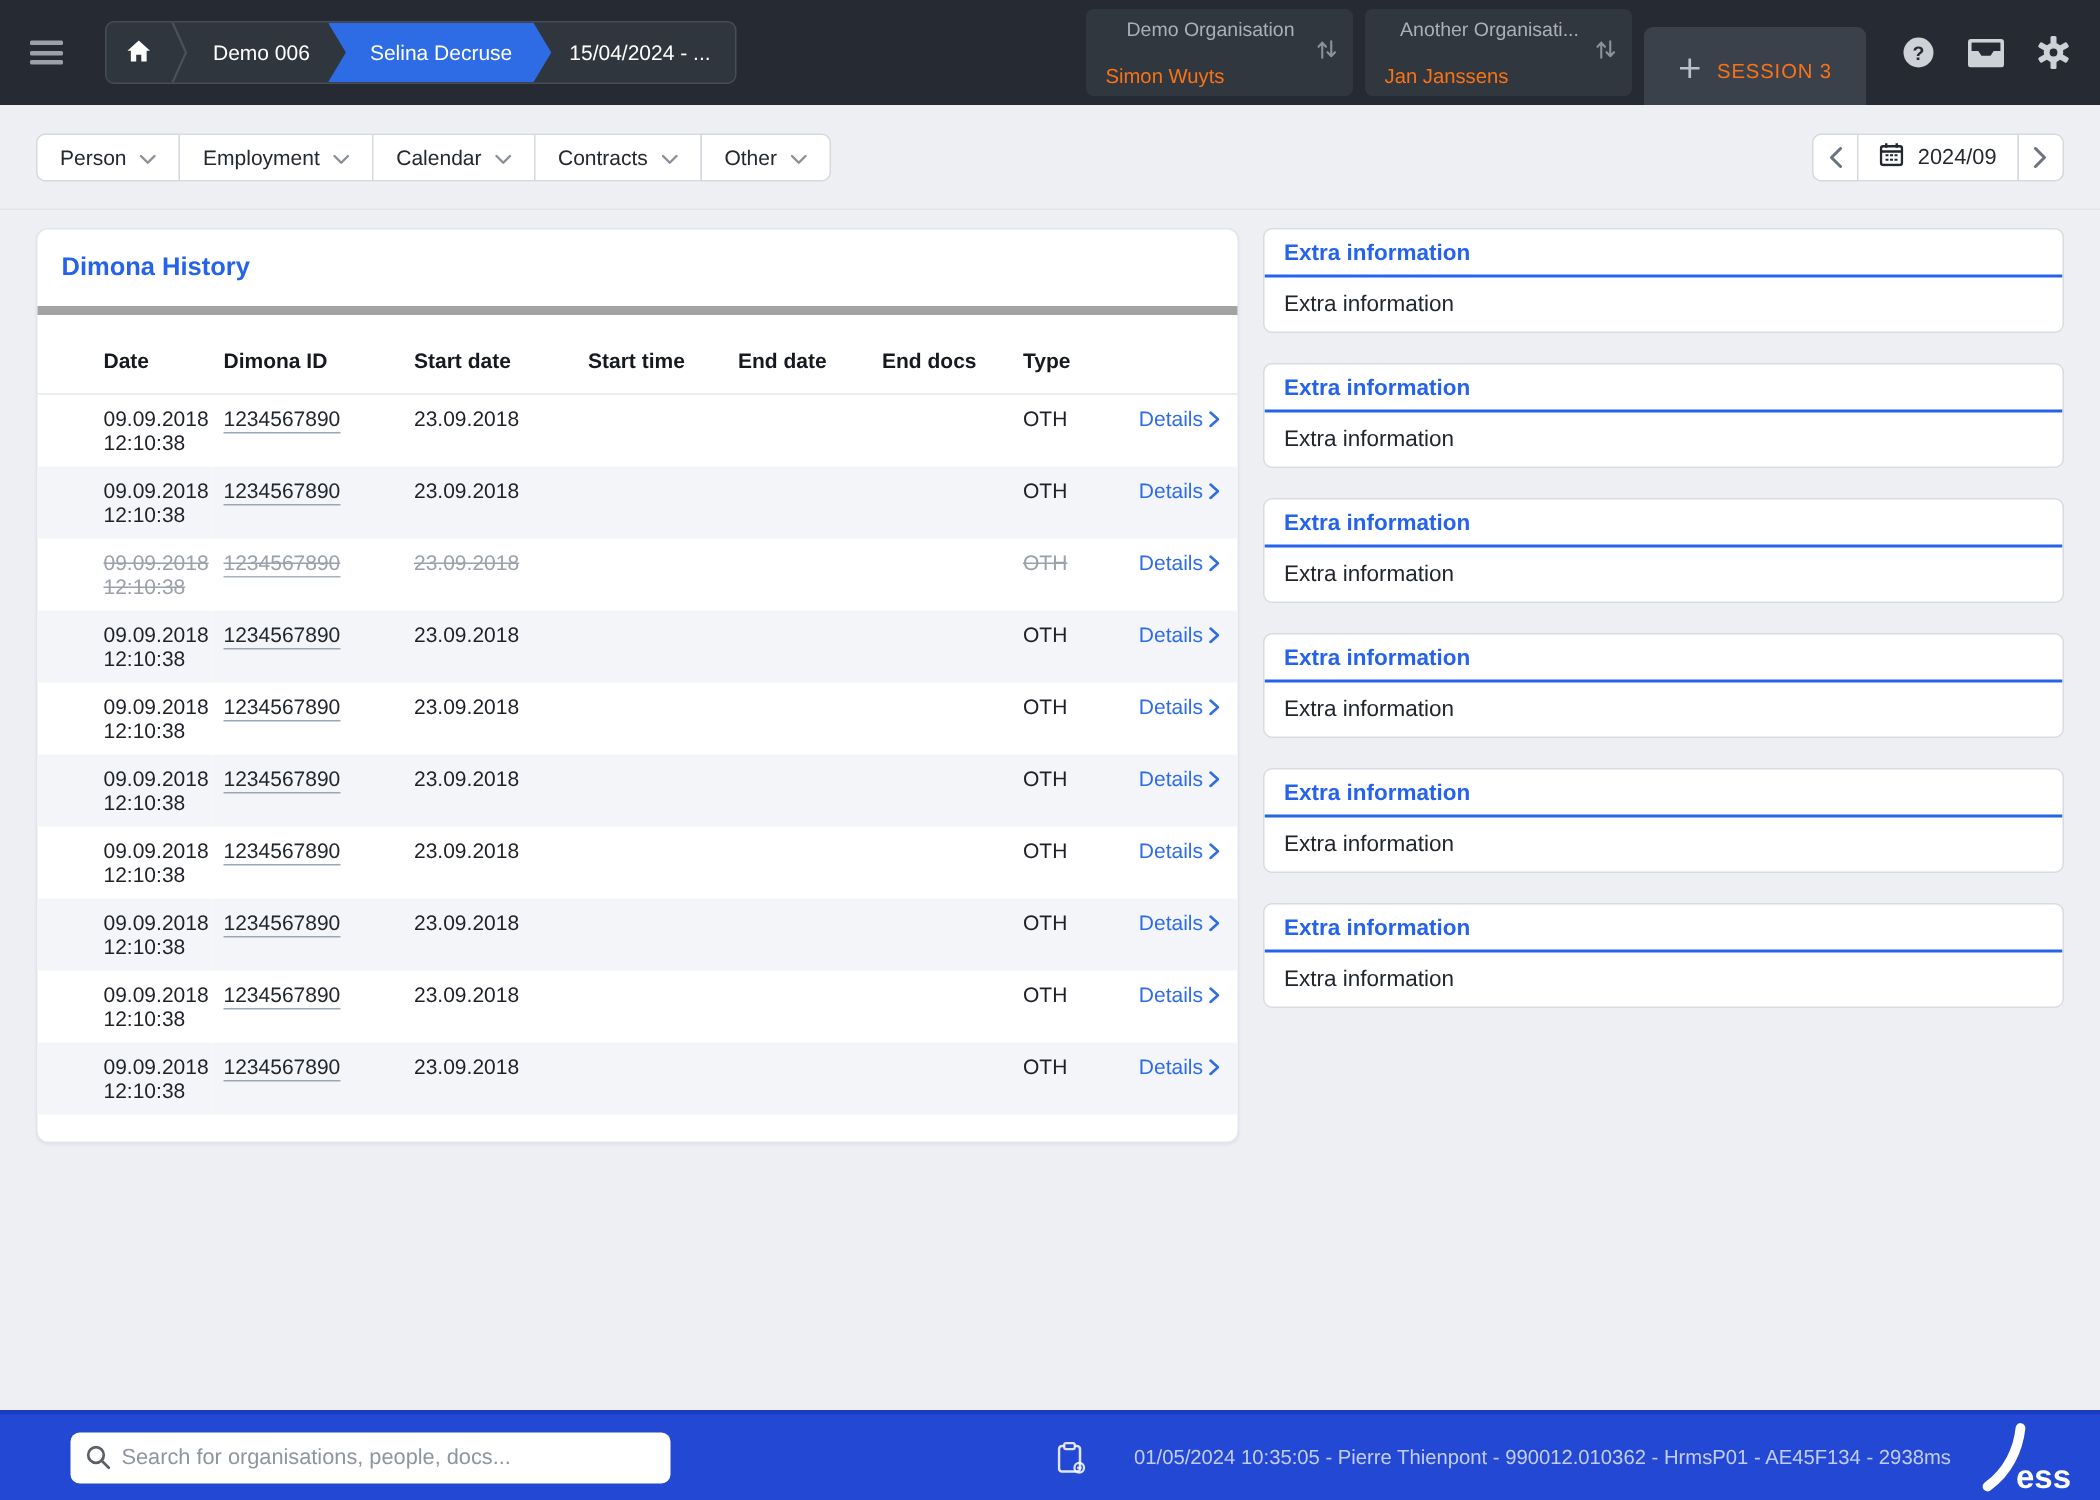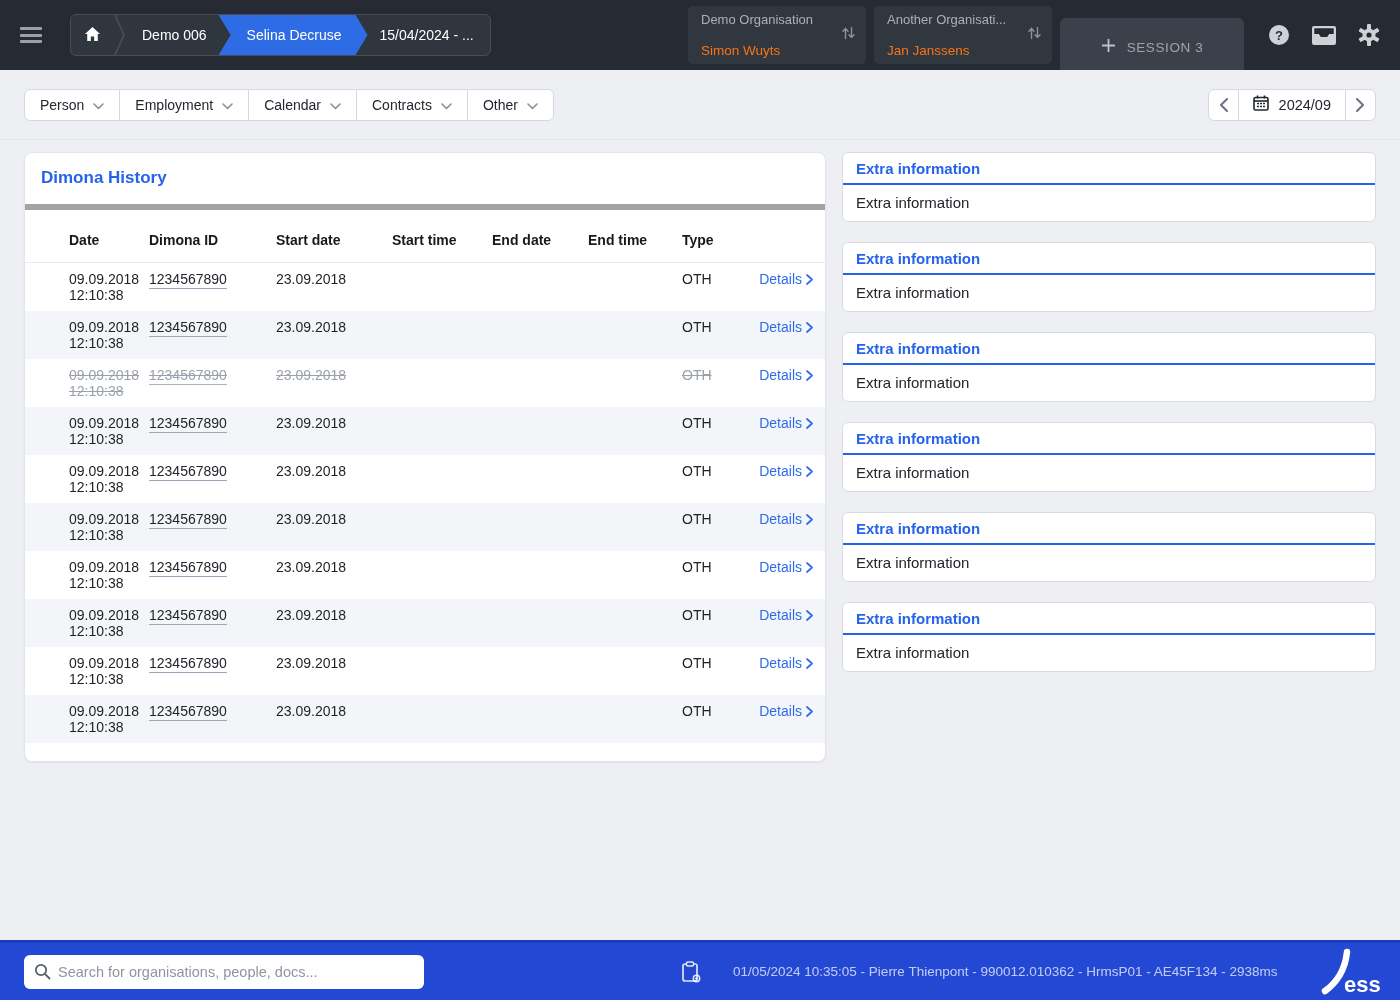--- a/index.html
+++ b/index.html
@@ -17,23 +17,23 @@
   .breadcrumb { height:42px; background:#30363e; border:1px solid #464d56; border-radius:6px; display:flex; align-items:stretch; overflow:hidden; }
   .crumb { display:flex; align-items:center; color:#fff; font-size:14px; padding:0 16px; cursor:pointer; white-space:nowrap; }
   .crumb-home { padding:0 13px; }
   .crumb-sep { display:flex; align-items:center; }
   .crumb-active { background:#2e6ce6; padding:0 26px 0 28px; margin-left:-4px;
     clip-path:polygon(0 0, calc(100% - 12px) 0, 100% 50%, calc(100% - 12px) 100%, 0 100%, 12px 50%); }
   .crumb-last { padding-left:24px; margin-left:-12px; }
   .topbar-spacer { flex:1; }
   .session-tab { width:178px; height:58px; background:#31373f; border-radius:5px; margin-left:8px; padding:9px 10px 9px 13px; display:flex; align-items:center; cursor:pointer; flex:0 0 auto; }
   .session-texts { flex:1; overflow:hidden; }
-  .session-org { font-size:13px; color:#aab0b8; margin-bottom:16px; white-space:nowrap; }
+  .session-org { font-size:13px; color:#aab0b8; margin-bottom:16px; white-space:nowrap;text-align:center; }
   .session-person { font-size:13.5px; color:#f97316; white-space:nowrap; }
-  .new-session { width:184px; height:58px; background:#3a414b; border-radius:6px; margin-left:8px; border:none; color:#a3a3a3; font-size:13.5px; letter-spacing:.6px; display:flex; align-items:center; justify-content:center; gap:11px; cursor:pointer; flex:0 0 auto;margin-top:24px; }
+  .new-session { width:148px; height:58px; background:#3a414b; border-radius:6px; margin-left:8px; border:none; color:#f97316; font-size:13.5px; letter-spacing:.6px; display:flex; align-items:center; justify-content:center; gap:11px; cursor:pointer; flex:0 0 auto;margin-top:24px; }
   .topbar-icons { display:flex; align-items:center; gap:22px; margin-left:24px; margin-right:4px; }
   .tb-icon { background:none; border:none; cursor:pointer; display:flex; align-items:center; }
 
   
   .toolbar { height:70px; background:#edeff3; border-bottom:1px solid #e2e5ea; display:flex; align-items:center; padding:0 24px; flex:0 0 auto; }
   .btn-group { display:flex; }
   .gbtn { display:flex; align-items:center; gap:9px; height:32px; padding:0 15px; background:#fff; border:1px solid #d5d9df; margin-left:-1px; font-size:14px; color:#23272e; cursor:pointer; font-family:inherit; }
   .btn-group .gbtn:first-child { border-radius:6px 0 0 6px; margin-left:0; }
   .btn-group .gbtn:last-child { border-radius:0 6px 6px 0; }
   .toolbar-spacer { flex:1; }
@@ -66,21 +66,21 @@
   .tbl-bottom-pad { height:18px; }
 
   
   .extra-col { flex:1; display:flex; flex-direction:column; }
   .extra-card { background:#fff; border:1px solid #d8dce2; border-radius:6px; margin-bottom:20px; overflow:hidden; }
   .extra-card-header { padding:7px 13px 6px; border-bottom:2px solid #2563eb; color:#2563eb; font-weight:700; font-size:15px; }
   .extra-card-body { padding:9px 13px 10px; font-size:15px; color:#21262c; }
 
   
   .footer { height:60px; flex:0 0 auto; background:#2348d4; border-top:3px solid #1c3cc0; display:flex; align-items:center; padding:0 20px; }
-  .search-wrap { position:relative; width:400px; margin-left:4px; }
+  .search-wrap { position:relative; width:400px; margin-left:27px; }
   .search-wrap input { width:100%; height:34px; border:none; border-radius:6px; padding:0 12px 0 34px; font-size:14.5px; font-family:inherit; color:#2a2f36; outline:none; }
   .search-wrap input::placeholder { color:#8f959e; }
   .search-icon { position:absolute; left:10px; top:8px; }
   .doc-link-btn { background:none; border:none; cursor:pointer; margin-left:258px; display:flex; }
   .footer-status { margin-left:32px; font-size:13.5px; color:rgba(255,255,255,.72); white-space:nowrap; }
   .footer-logo { margin-left:auto; margin-right:0; display:flex; align-items:flex-end; }
 </style>
 </head>
 <body>
 
@@ -269,21 +269,21 @@
   <th class="c-date">Date</th>
 
   <th class="c-id">Dimona ID</th>
 
   <th class="c-sd">Start date</th>
 
   <th class="c-st">Start time</th>
 
   <th class="c-ed">End date</th>
 
-  <th class="c-et">End time</th>
+  <th class="c-et">End docs</th>
 
   <th class="c-type">Type</th>
 <th></th>
             </tr>
         </thead>
         <tbody id="dimona-body">
   <tr>
     <td class="c-date strk">
       <div class="cell-line">09.09.2018</div>
       <div class="cell-line">12:10:38</div>

